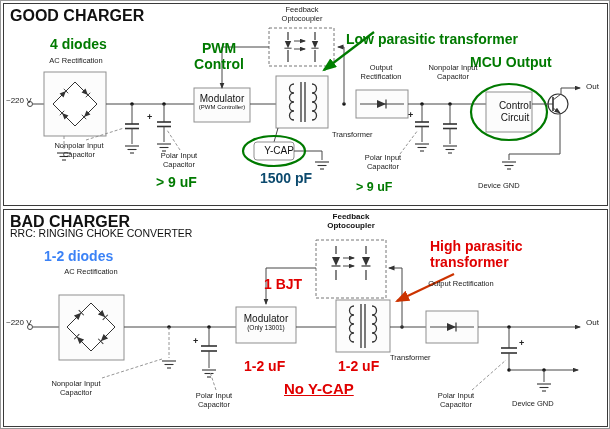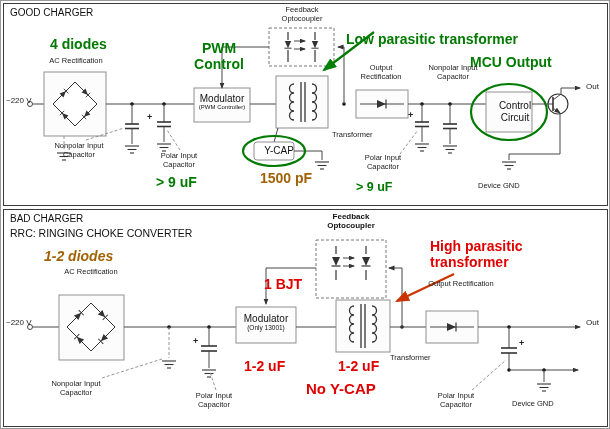--- a/index.html
+++ b/index.html
@@ -4,21 +4,21 @@
 <style>
   *{margin:0;padding:0;box-sizing:border-box}
   html,body{background:#ddd}
   #frame{position:relative;width:610px;height:429px;background:#fff;border:1px solid #999;
          font-family:"Liberation Sans",sans-serif;overflow:hidden}
   .panel{position:absolute;left:2px;width:605px;background:#fff;border:1px solid #3a3a3a;overflow:hidden}
   #p-good{top:2px;height:203px}
   #p-bad{top:208px;height:218px}
   .panel svg{position:absolute;left:0;top:0}
   .t{position:absolute;color:#111;line-height:1.18;white-space:normal}
-  .title{font-size:10px;font-weight:normal}
+  .title{font-size:16px;font-weight:bold}
   .sub{font-size:10.5px}
   .lbl{font-size:7.5px;color:#1a1a1a}
   .lblb{font-size:8px;font-weight:bold;color:#111}
   .bx{font-size:10px;color:#111}
   .bxs{font-size:6px;color:#111}
   .bxs2{font-size:6.5px;color:#111}
   .ctr{text-align:center}
   .ann{font-weight:bold;font-size:14px;line-height:1.15}
   .ann-sm{font-size:12.5px}
   .ann-lg{font-size:15px}
@@ -184,21 +184,21 @@
     <div class="t ann g-ann ctr" style="left: 182px; top: 36px; width: 66px; color: rgb(0, 122, 0);">PWM Control</div>
     <div class="t lbl ctr" style="left:268px;top:2px;width:60px">Feedback Optocoupler</div>
     <div class="t ann g-ann" style="left: 342px; top: 10px; color: rgb(0, 122, 0); margin-top: 17px;">Low parasitic transformer</div>
     <div class="t ann g-ann" style="left: 466px; top: 50px; color: rgb(0, 122, 0);">MCU Output</div>
     <div class="t lbl ctr" style="left:346px;top:60px;width:62px">Output Rectification</div>
     <div class="t lbl ctr" style="left:413px;top:60px;width:72px">Nonpolar Input Capacitor</div>
     <div class="t bx ctr" style="left:191px;top:89px;width:54px">Modulator</div>
     <div class="t bxs ctr" style="left:189px;top:100px;width:58px">(PWM Controller)</div>
     <div class="t lbl" style="left:328px;top:127px">Transformer</div>
     <div class="t bx ctr" style="left:250px;top:141px;width:50px">Y-CAP</div>
-    <div class="t ann g-ann" style="left: 256px; top: 166px; color: #a16207;">1500 pF</div>
+    <div class="t ann g-ann" style="left: 256px; top: 166px; color: #0c4a6e;">1500 pF</div>
     <div class="t lbl ctr" style="left:38px;top:138px;width:74px">Nonpolar Input Capacitor</div>
     <div class="t lbl ctr" style="left:146px;top:148px;width:58px">Polar Input Capacitor</div>
     <div class="t ann g-ann" style="left: 152px; top: 170px; color: rgb(0, 122, 0);">&gt; 9 uF</div>
     <div class="t lbl ctr" style="left:350px;top:150px;width:58px">Polar Input Capacitor</div>
     <div class="t ann ann-sm g-ann" style="left: 352px; top: 176px; color: rgb(0, 122, 0);">&gt; 9 uF</div>
     <div class="t lbl" style="left:474px;top:178px">Device GND</div>
     <div class="t bx ctr" style="left:484px;top:96px;width:54px">Control Circuit</div>
     <div class="t lbl" style="left:582px;top:78px;font-size:8px">Out</div>
   </div>
 
@@ -306,30 +306,30 @@
         <circle class="dot" cx="540" cy="160" r="1.8"></circle>
         <line class="wire" x1="540" y1="160" x2="540" y2="172"></line>
         <use href="#gndB" transform="translate(540,174)"></use>
         <line class="dash" x1="468" y1="180" x2="502" y2="150"></line>
       </g>
     </svg>
 
     <div class="t sub" style="left:6px;top:17px">RRC: RINGING CHOKE CONVERTER</div>
     <div class="t title" style="left:6px;top:3px">BAD CHARGER</div>
     <div class="t lblb ctr" style="left:312px;top:2px;width:70px">Feedback Optocoupler</div>
-    <div class="t ann b-ann" style="left: 40px; top: 38px; color: #a16207; font-style: italic;">1-2 diodes</div>
+    <div class="t ann b-ann" style="left: 40px; top: 38px; color: #3b82f6;">1-2 diodes</div>
     <div class="t lbl ctr" style="left:48px;top:58px;width:78px">AC Rectification</div>
     <div class="t ann b-ann" style="left: 426px; top: 28px; width: 120px; color: rgb(224, 0, 0);">High parasitic transformer</div>
     <div class="t lbl" style="left:2px;top:108px;font-size:8px">~220 V</div>
     <div class="t ann b-ann" style="left: 244px; top: 66px; color: rgb(224, 0, 0); margin-left: 16px;">1 BJT</div>
     <div class="t bx ctr" style="left:233px;top:103px;width:58px">Modulator</div>
     <div class="t bxs2 ctr" style="left:233px;top:114px;width:58px">(Only 13001)</div>
     <div class="t ann b-ann" style="left: 240px; top: 148px; color: rgb(224, 0, 0);">1-2 uF</div>
     <div class="t ann b-ann" style="left: 334px; top: 148px; color: rgb(224, 0, 0);">1-2 uF</div>
-    <div class="t ann ann-lg b-ann" style="left: 302px; top: 170px; color: rgb(224, 0, 0);">No Y-CAP</div>
+    <div class="t ann ann-lg b-ann" style="left: 280px; top: 170px; color: rgb(224, 0, 0); text-decoration: underline;">No Y-CAP</div>
     <div class="t lbl" style="left:386px;top:144px">Transformer</div>
     <div class="t lbl ctr" style="left:424px;top:70px;width:66px">Output Rectification</div>
     <div class="t lbl ctr" style="left:34px;top:170px;width:76px">Nonpolar Input Capacitor</div>
     <div class="t lbl ctr" style="left:180px;top:182px;width:60px">Polar Input Capacitor</div>
     <div class="t lbl ctr" style="left:422px;top:182px;width:60px">Polar Input Capacitor</div>
     <div class="t lbl" style="left:508px;top:190px">Device GND</div>
     <div class="t lbl" style="left:582px;top:108px;font-size:8px">Out</div>
   </div>
 
 </div>

